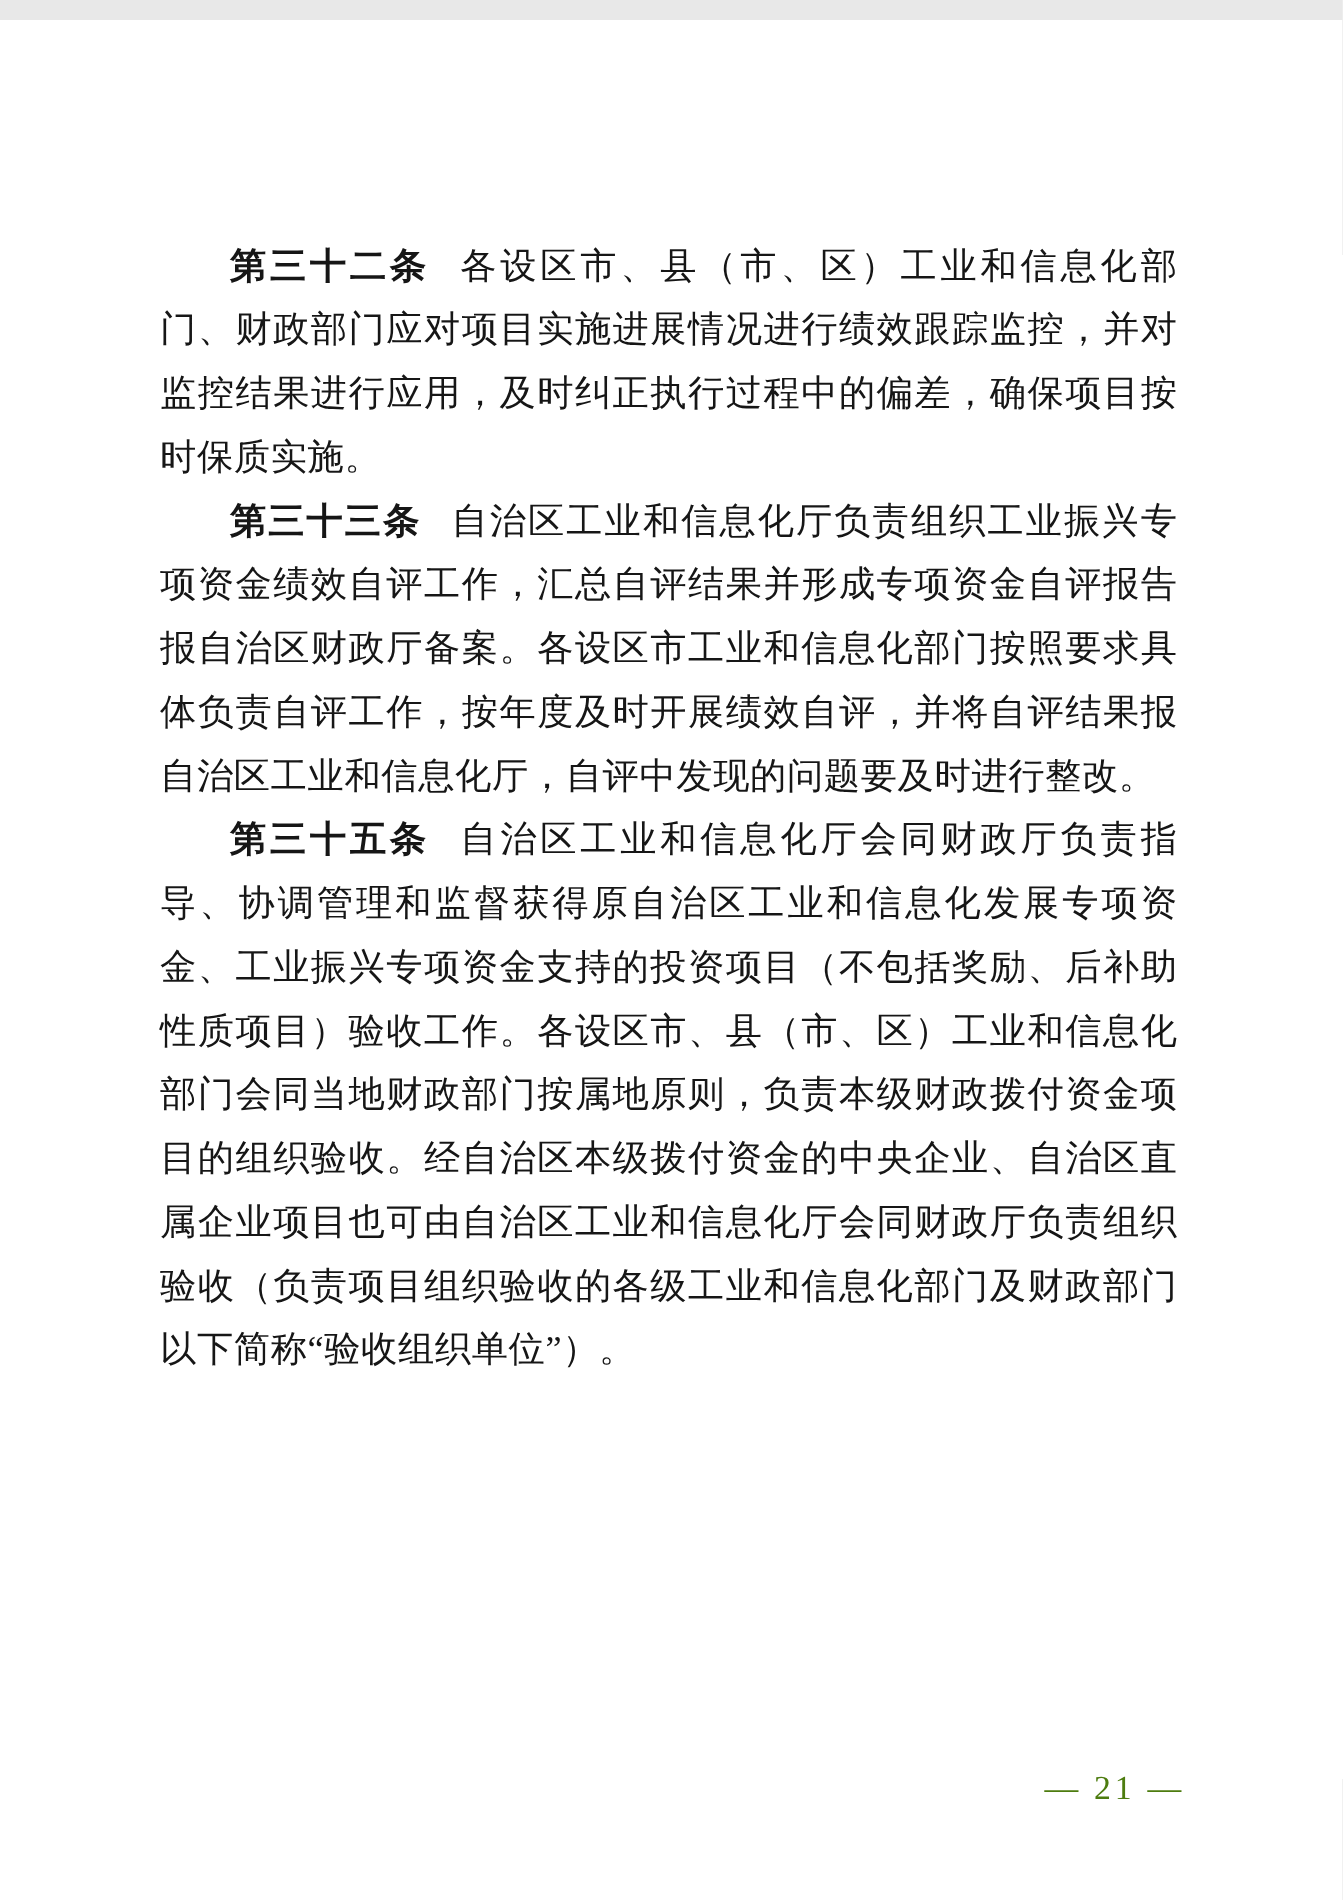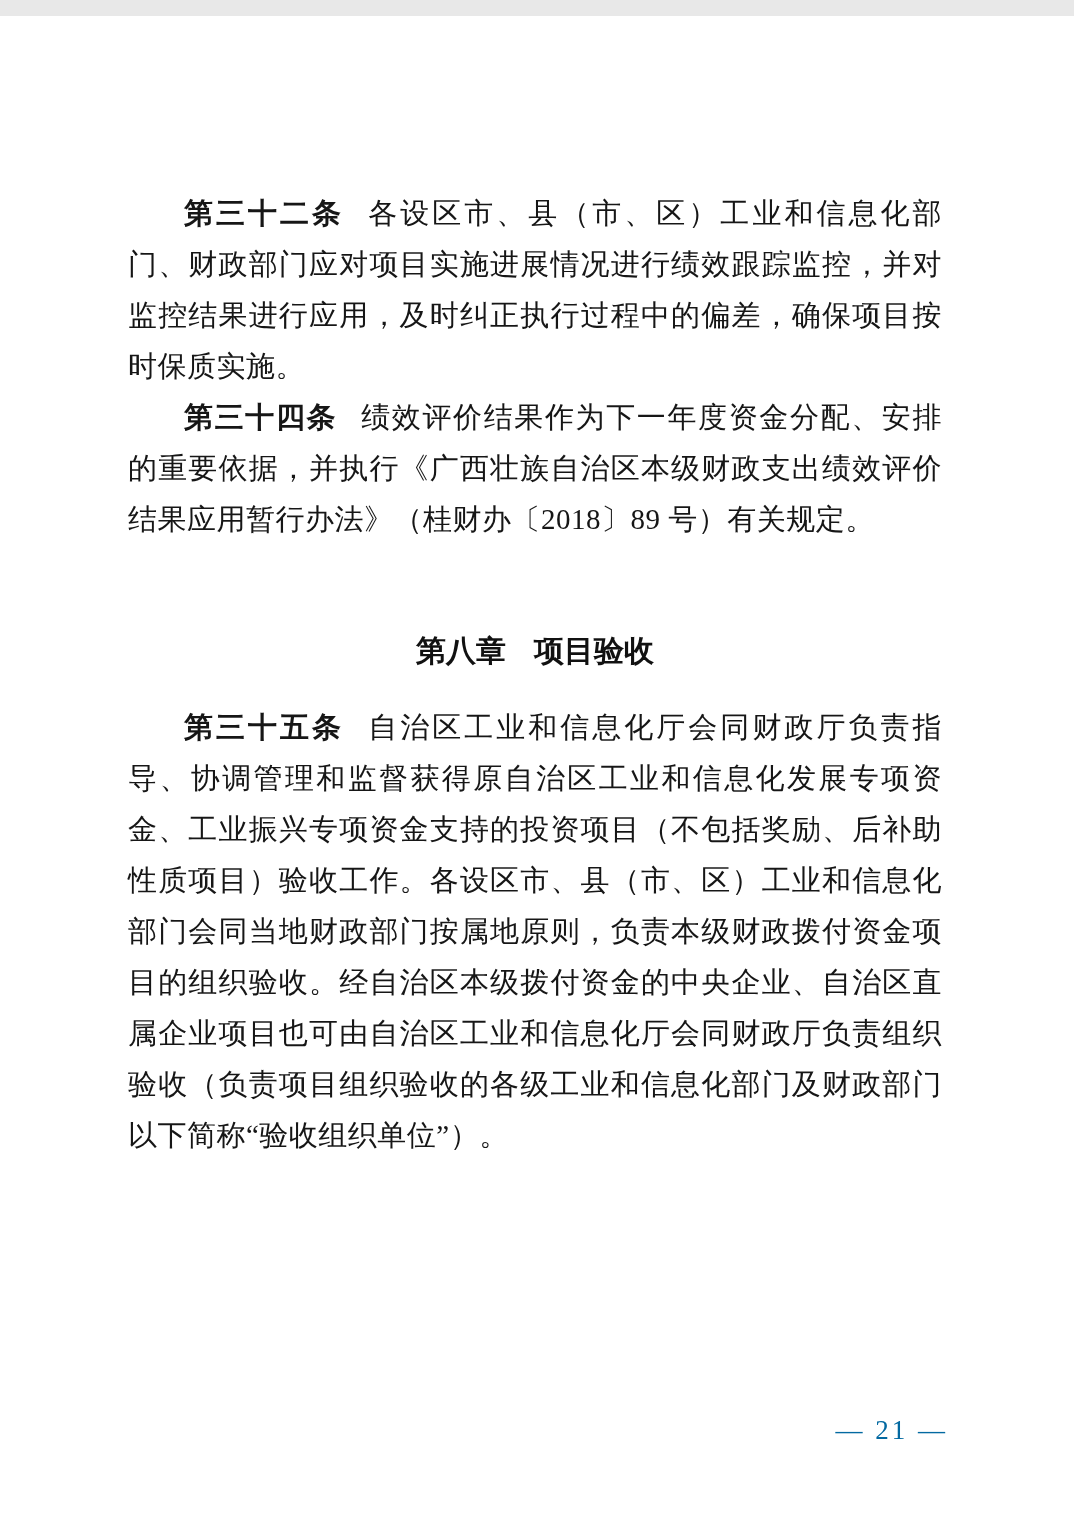--- a/index.html
+++ b/index.html
@@ -47,37 +47,36 @@
   }
   .chapter-number {
     margin-right: 28px;
   }
   .page-number {
     position: absolute;
     right: 126px;
     bottom: 90px;
     font-size: 27px;
     letter-spacing: 3px;
-    color: #0369a1;
+    color: #4d7c0f;
     font-family: "Liberation Serif", "DejaVu Serif", serif;
     white-space: nowrap;
   }
 </style>
 </head>
 <body>
 
 <div class="page">
   <div class="content">
 
     <p class="article"><span class="article-term">第三十二条</span><span>各设区市、县（市、区）工业和信息化部门、财政部门应对项目实施进展情况进行绩效跟踪监控，并对监控结果进行应用，及时纠正执行过程中的偏差，确保项目按时保质实施。</span></p>
 
-
-    <p class="article"><span class="article-term">第三十四条</span><span>绩效评价结果作为下一年度资金分配、安排的重要依据，并执行《广西壮族自治区本级财政支出绩效评价结果应用暂行办法》（桂财办〔2018〕89 号）有关规定。</span></p>
+    <p class="article"><span class="article-term">第三十三条</span><span>自治区工业和信息化厅负责组织工业振兴专项资金绩效自评工作，汇总自评结果并形成专项资金自评报告报自治区财政厅备案。各设区市工业和信息化部门按照要求具体负责自评工作，按年度及时开展绩效自评，并将自评结果报自治区工业和信息化厅，自评中发现的问题要及时进行整改。</span></p>
 
 
-    <h2 class="chapter-heading"><span class="chapter-number">第八章</span><span>项目验收</span></h2>
+
 
     <p class="article"><span class="article-term">第三十五条</span><span>自治区工业和信息化厅会同财政厅负责指导、协调管理和监督获得原自治区工业和信息化发展专项资金、工业振兴专项资金支持的投资项目（不包括奖励、后补助性质项目）验收工作。各设区市、县（市、区）工业和信息化部门会同当地财政部门按属地原则，负责本级财政拨付资金项目的组织验收。经自治区本级拨付资金的中央企业、自治区直属企业项目也可由自治区工业和信息化厅会同财政厅负责组织验收（负责项目组织验收的各级工业和信息化部门及财政部门以下简称“验收组织单位”）。</span></p>
 
   </div>
 
   <div class="page-number">— 21 —</div>
 </div>
 
 </body></html>

